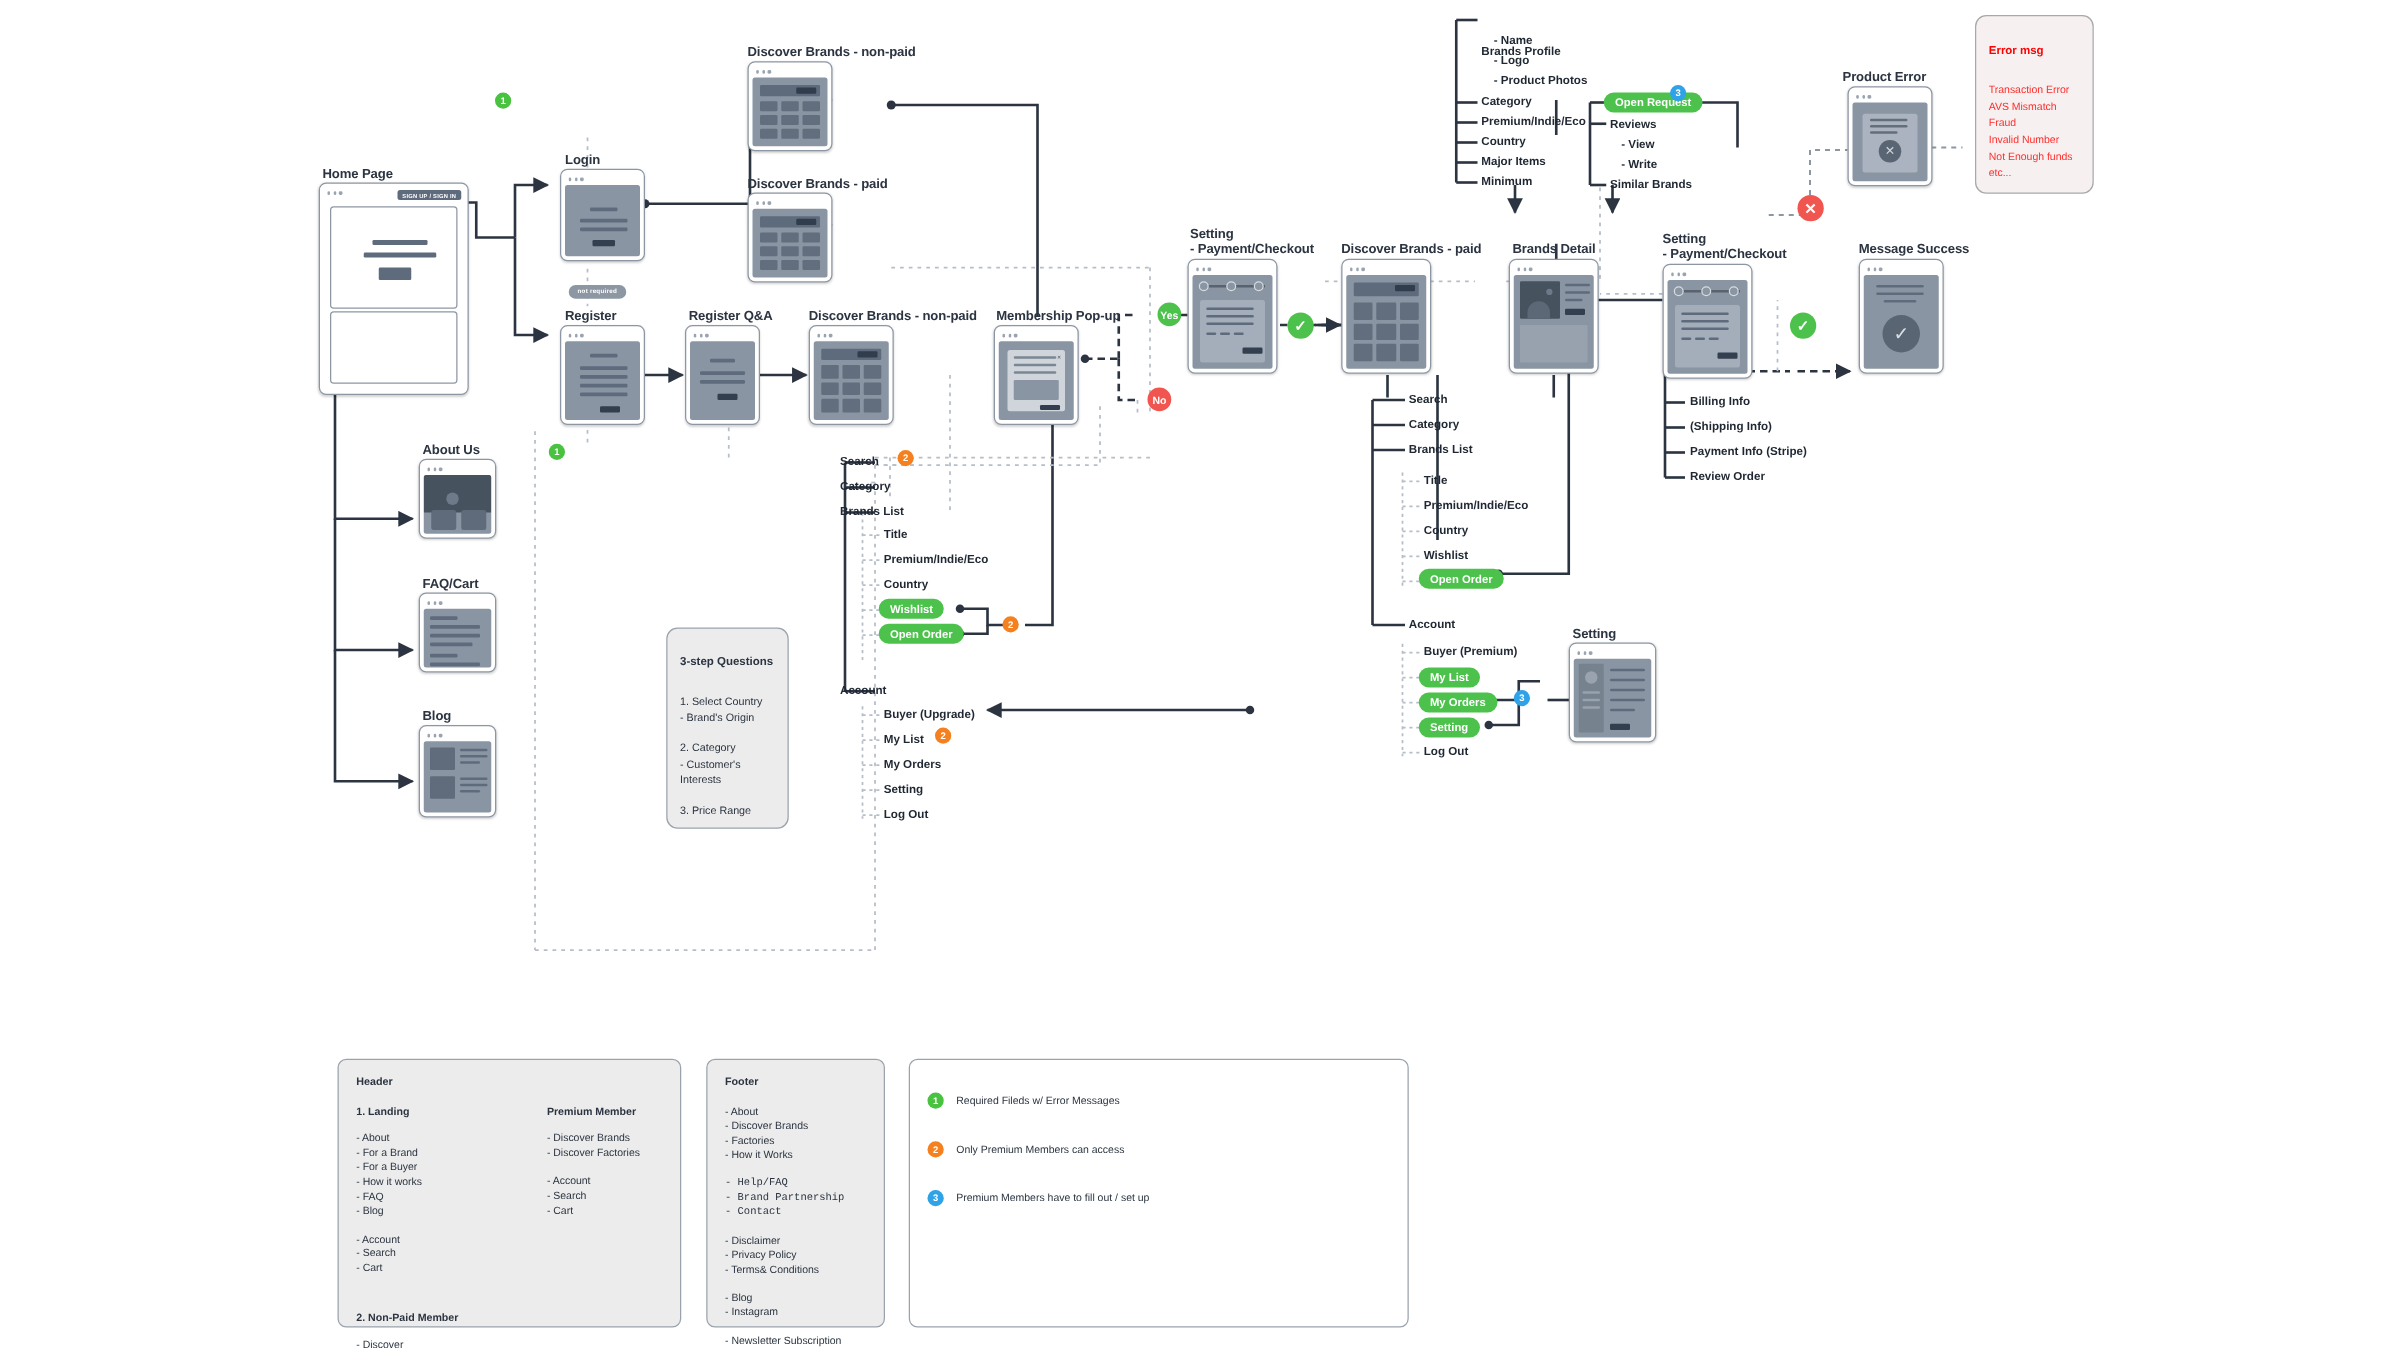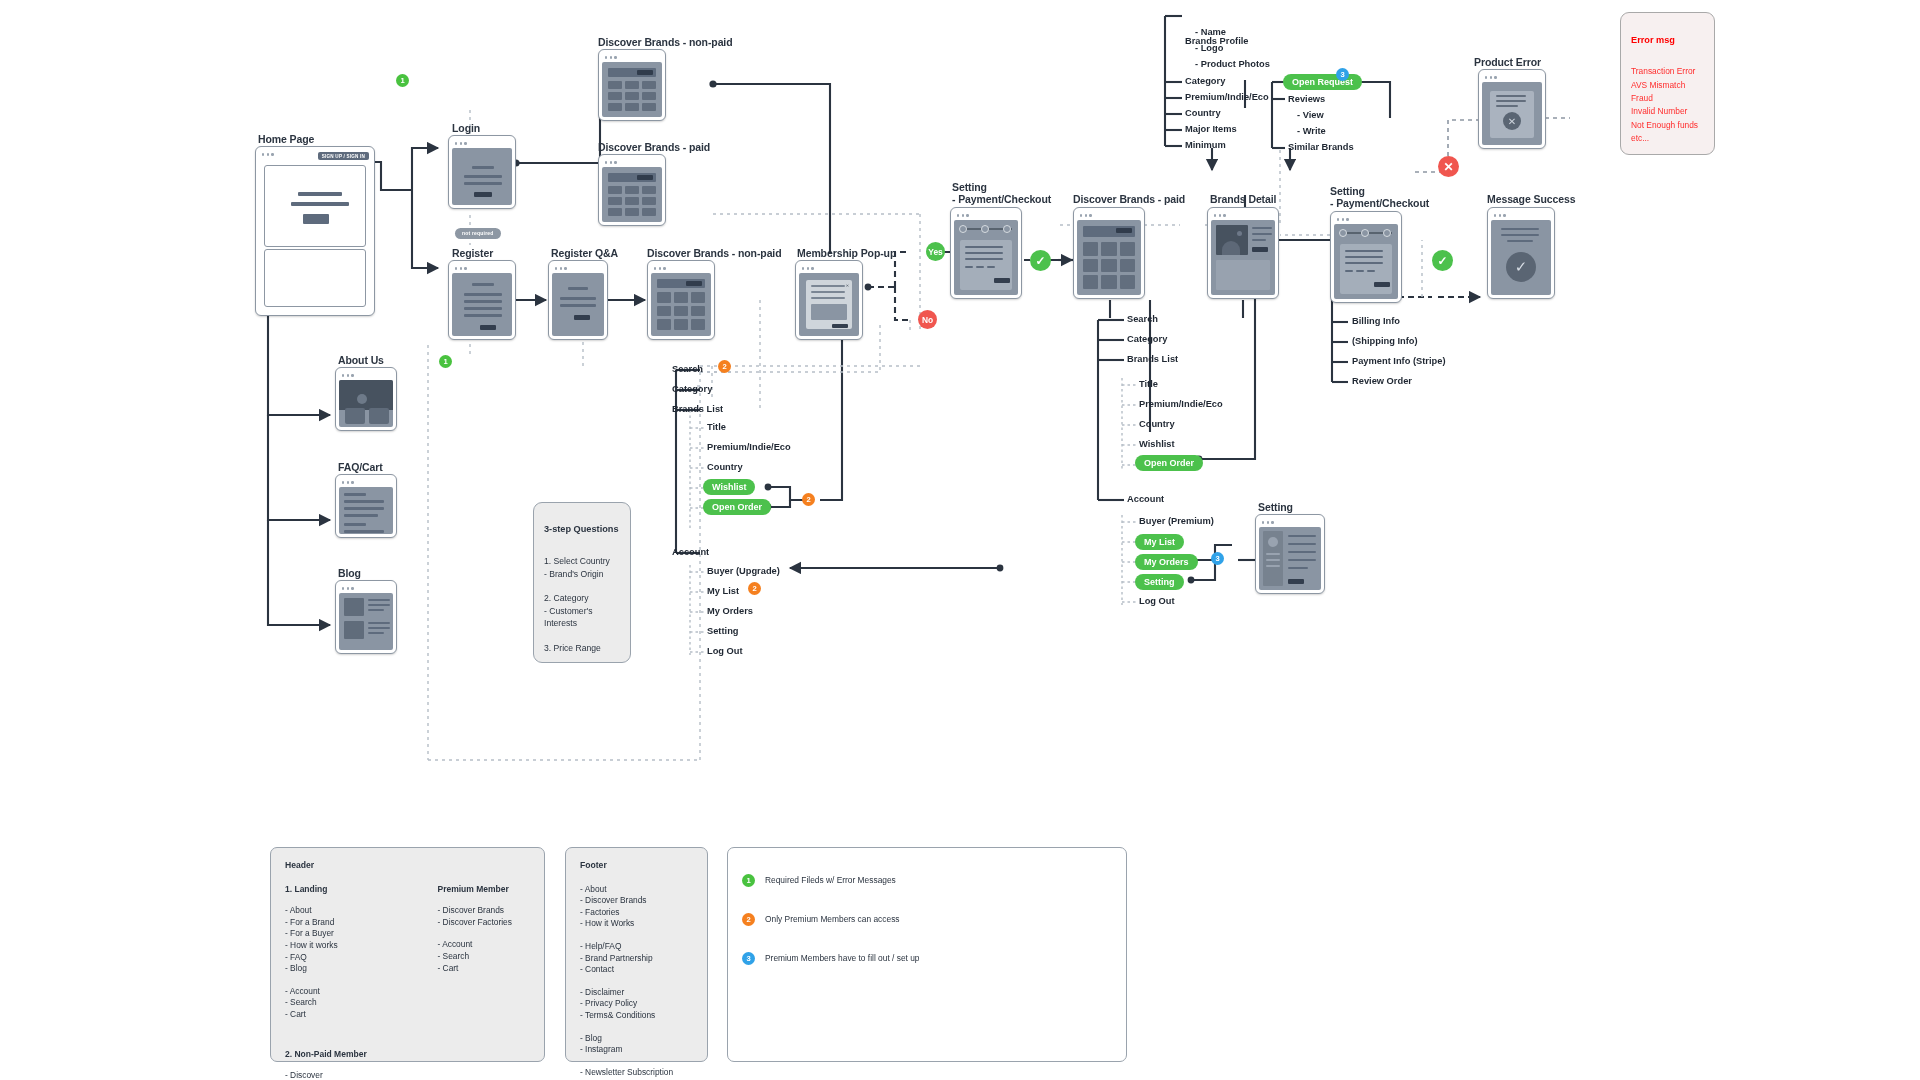--- a/index.html
+++ b/index.html
@@ -650,21 +650,21 @@
       </div>
       <div class="ln" style="left:29px;top:8px;width:28px;height:2.4px;"></div>
       <div class="ln" style="left:29px;top:16px;width:28px;height:2.4px;"></div>
       <div class="ln" style="left:29px;top:24px;width:28px;height:2.4px;"></div>
       <div class="ln" style="left:29px;top:32px;width:28px;height:2.4px;"></div>
       <div class="ln" style="left:29px;top:40px;width:20px;height:2.4px;"></div>
       <div class="ln dark" style="left:29px;top:52px;width:16px;height:5px;"></div>
     </div>
   </div>
 
-  <div class="note note-err" style="left:1620px; top:12px; width:95px;">
+  <div class="note note-err" style="left:1580px; top:12px; width:95px;">
     <span class="note-title">Error msg</span>
     <span>Transaction Error
 AVS Mismatch
 Fraud
 Invalid Number
 Not Enough funds
 etc...</span>
   </div>
 
   <div class="tl" style="left:672px; top:364px;">Search</div>
@@ -752,21 +752,21 @@
       </div>
     </div>
   </div>
 
   <div class="panel" style="left:565px; top:847px; width:143px; height:215px;">
     <h4>Footer</h4>
     <div class="col">- About
 - Discover Brands
 - Factories
 - How it Works</div>
-    <div class="col" style="margin-top:11px;">- Help/FAQ
+    <div class="col" style="margin-top:11px;font-family:Liberation Mono, monospace;">- Help/FAQ
 - Brand Partnership
 - Contact</div>
     <div class="col" style="margin-top:11px;">- Disclaimer
 - Privacy Policy
 - Terms&amp; Conditions</div>
     <div class="col" style="margin-top:11px;">- Blog
 - Instagram</div>
     <div class="col" style="margin-top:11px;">- Newsletter Subscription</div>
 
   </div>

